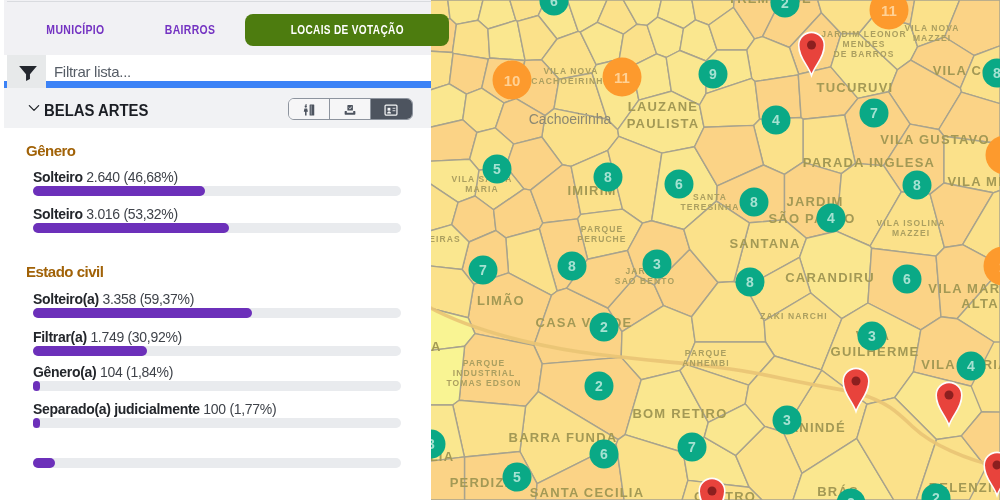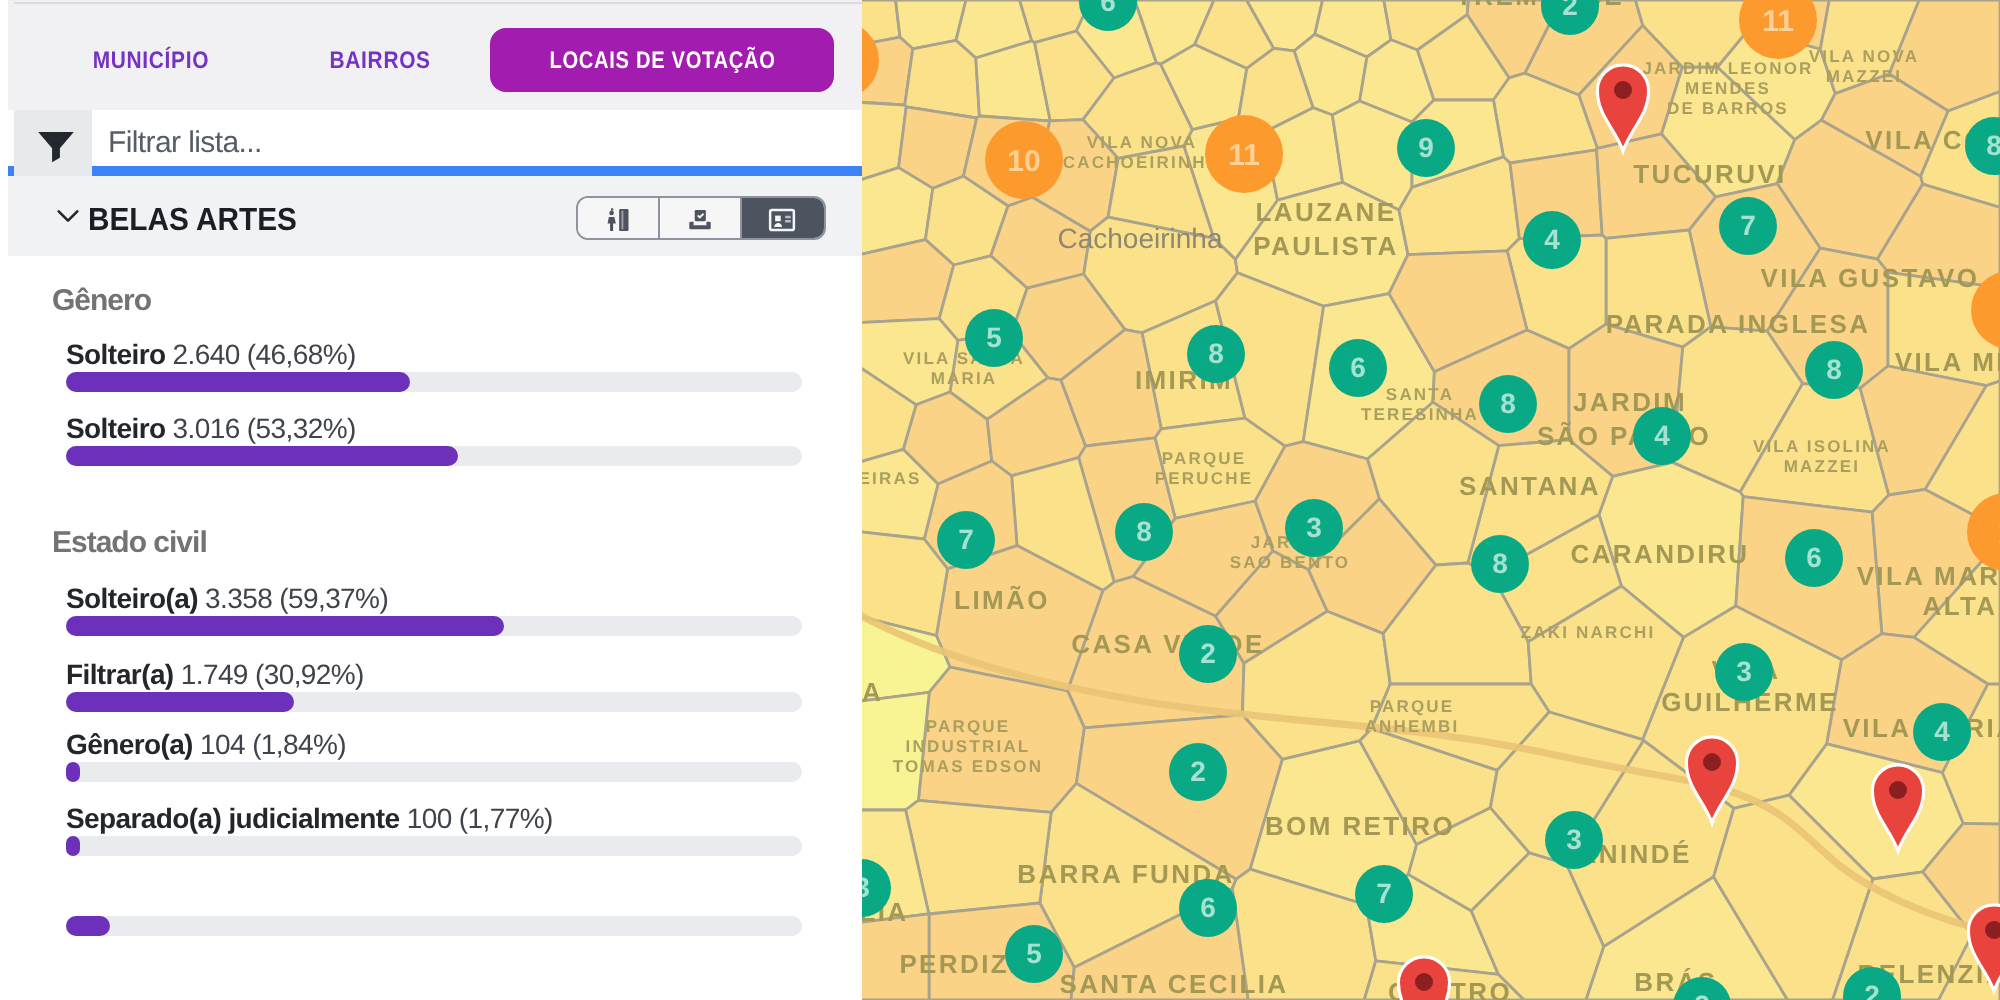--- a/index.html
+++ b/index.html
@@ -5,34 +5,34 @@
 html,body { width:1000px; height:500px; overflow:hidden; font-family:"Liberation Sans",sans-serif; }
 #app { position:relative; width:1000px; height:500px; background:#fff; }
 #panel { position:absolute; left:4px; top:0; width:427px; height:500px; background:#fff; z-index:5; }
 #tabs { position:absolute; left:0; top:0; width:427px; height:55px; background:#f1f1f4; }
 #tabs .tline { position:absolute; left:3px; top:1px; width:424px; height:1px; background:#d9dbdf; }
 .tab { position:absolute; top:0; height:55px; line-height:60px; font-size:12px; font-weight:bold; letter-spacing:.4px; color:#7433c2; text-align:center; }
 .tab span, #btnloc span { display:inline-block; transform:scaleX(.87); }
 #btnloc span { transform:scaleX(.84); }
 #tab1 { left:28px; width:86px; }
 #tab2 { left:143px; width:86px; }
-#btnloc { position:absolute; left:241px; top:14px; width:172px; height:32px; background:#a21caf; border-radius:8px; color:#fff; font-size:12px; font-weight:bold; letter-spacing:.4px; text-align:center; line-height:32px; }
-#frow { position:absolute; left:0; top:55px; width:427px; height:33px; background:#fff; border-bottom:5px solid #3b82f6; }
+#btnloc { position:absolute; left:241px; top:14px; width:204px; height:32px; background:#4d7c0f; border-radius:8px; color:#fff; font-size:12px; font-weight:bold; letter-spacing:.4px; text-align:center; line-height:32px; }
+#frow { position:absolute; left:0; top:55px; width:427px; height:33px; background:#fff; border-bottom:7px solid #3b82f6; }
 #fbox { position:absolute; left:3px; top:0; width:39px; height:33px; background:#e7e9ea; }
 #fbox svg { position:absolute; left:11.5px; top:10.5px; }
 #fph { position:absolute; left:50px; top:0; height:33px; line-height:33px; font-size:15px; letter-spacing:-.3px; color:#565d66; }
 #hrow { position:absolute; left:0; top:88px; width:427px; height:40px; background:#f1f2f4; }
 #chev { position:absolute; left:23px; top:13px; }
 #htitle { position:absolute; left:40px; top:13.5px; font-size:16px; font-weight:bold; color:#1b1e24; transform:scaleX(.93); transform-origin:left center; }
 #bgroup { position:absolute; left:284px; top:10px; width:125px; height:22px; border:1px solid #8d949e; border-radius:6px; background:#fff; display:flex; overflow:hidden; }
 .bseg { width:41.7px; height:22px; position:relative; border-right:1px solid #8d949e; background:#f6f6f7; }
 .bseg:last-child { border-right:none; background:#4d545f; }
 .bseg svg { position:absolute; left:50%; top:50%; transform:translate(-50%,-50%); }
 #stats { position:absolute; left:0; top:128px; width:427px; height:372px; background:#fff; }
-.h2 { position:absolute; left:22px; font-size:15px; font-weight:bold; letter-spacing:-.5px; color:#737373; }
+.h2 { position:absolute; left:22px; font-size:15px; font-weight:bold; letter-spacing:-.5px; color:#a16207; }
 .slab { position:absolute; left:29px; font-size:14px; letter-spacing:-.3px; color:#3f434a; white-space:nowrap; }
 .slab b { color:#23262b; }
 .track { position:absolute; left:29px; width:368px; height:10px; background:#e9ebee; border-radius:5px; }
 .fill { height:10px; background:#6c30ba; border-radius:5px; }
 #map { position:absolute; left:427px; top:0; width:573px; height:500px; }
 .lb { font:bold 13px "Liberation Sans",sans-serif; letter-spacing:1.2px; fill:#a39955; text-anchor:middle; }
 .lm { font:14px "Liberation Sans",sans-serif; letter-spacing:0; fill:#8c8872; text-anchor:middle; }
 .ls { font:bold 8.5px "Liberation Sans",sans-serif; letter-spacing:1.1px; fill:#ab9f60; text-anchor:middle; }
 .no { font:bold 15px "Liberation Sans",sans-serif; fill:#ffd195; text-anchor:middle; }
 .nt { font:bold 14px "Liberation Sans",sans-serif; fill:#a5e2d2; text-anchor:middle; }

